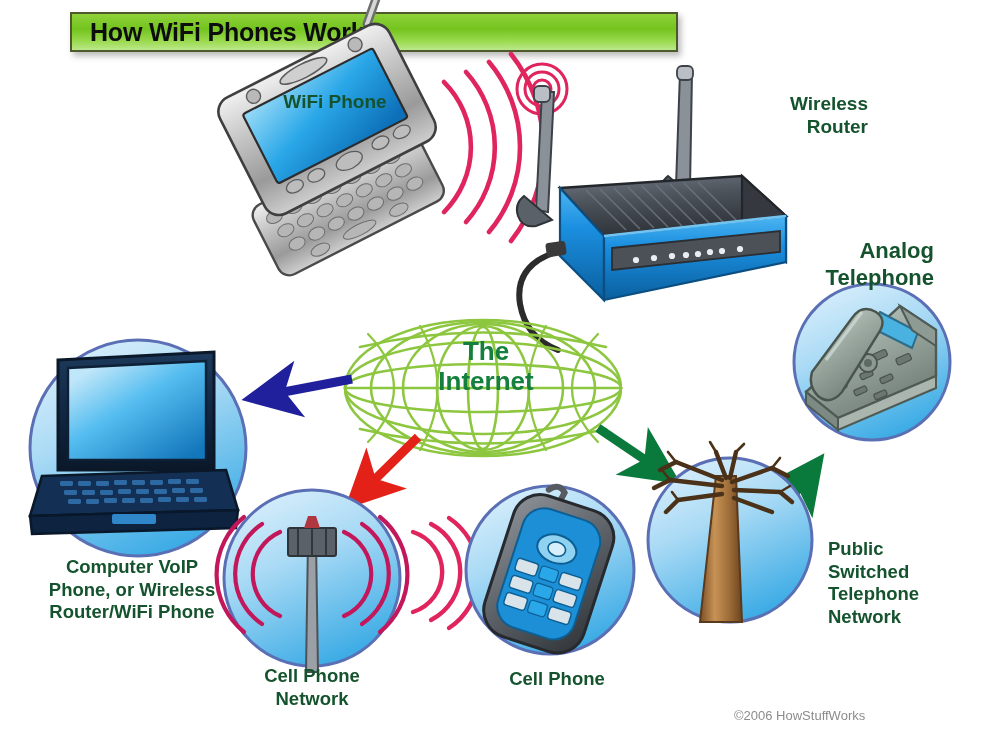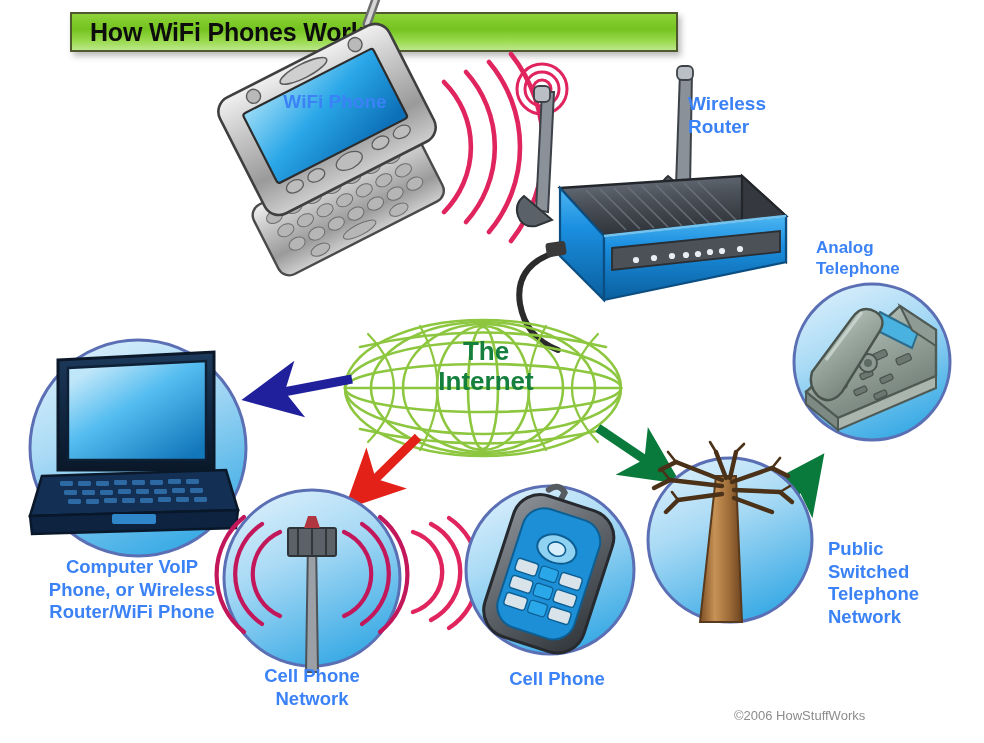--- a/index.html
+++ b/index.html
@@ -46,38 +46,38 @@
     color: #0d0d0d;
     letter-spacing: -0.2px;
     padding-left: 18px;
     white-space: nowrap;
   }
 
   
   .lbl {
     position: absolute;
     font-weight: bold;
-    color: #3b82f6;
+    color: #14532d;
     line-height: 1.22;
     white-space: pre-line;
   }
   .lbl-center { text-align: center; }
   .lbl-left   { text-align: left; }
 
   #lbl-wifi-phone {
     left: 250px; top: 90px; width: 170px;
     font-size: 19px;
   }
   #lbl-wireless-router {
     left: 688px; top: 92px; width: 180px;
-    font-size: 19px; text-align: left;
+    font-size: 19px; text-align: right;
   }
   #lbl-analog-telephone {
-    left: 816px; top: 238px; width: 160px;
-    font-size: 17px; text-align: left;
+    left: 774px; top: 238px; width: 160px;
+    font-size: 22px; text-align: right;
   }
   #lbl-computer-voip {
     left: 19px; top: 556px; width: 226px;
     font-size: 18.5px;
   }
   #lbl-cell-network {
     left: 222px; top: 665px; width: 180px;
     font-size: 18.5px;
   }
   #lbl-cell-phone {

